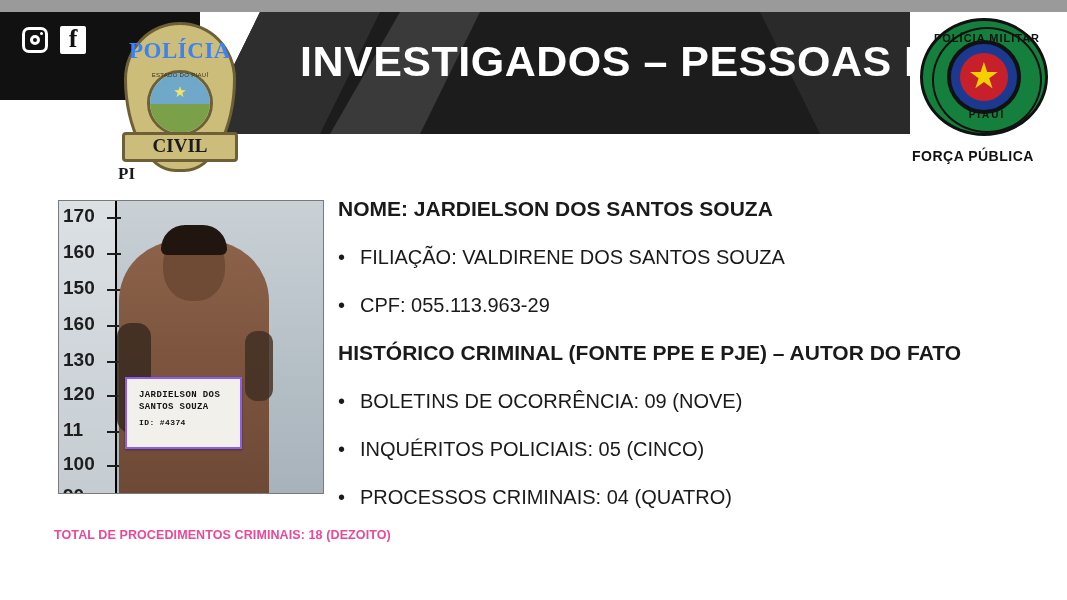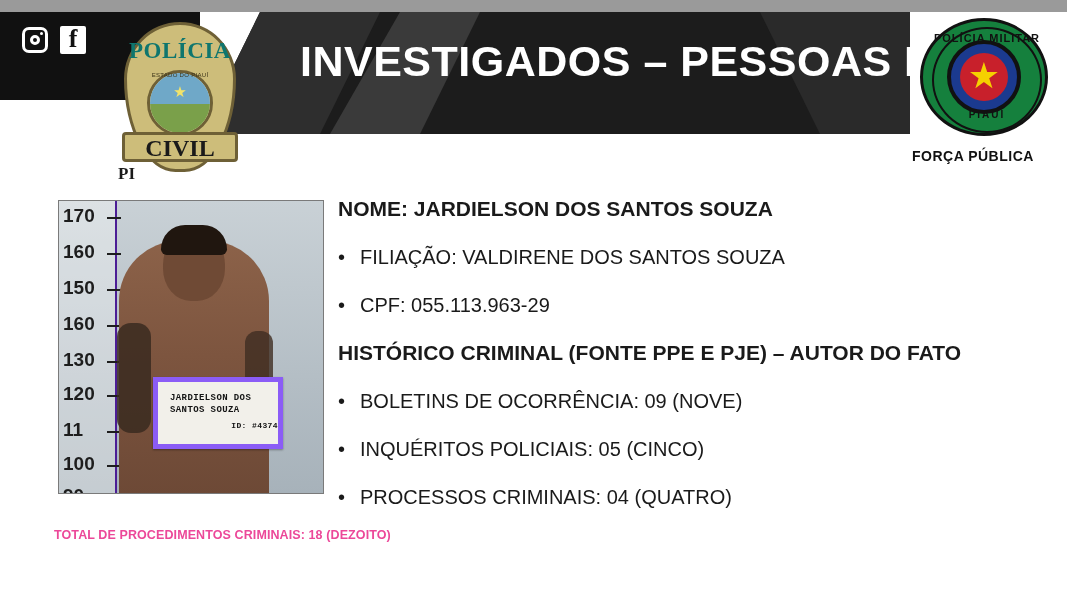--- a/index.html
+++ b/index.html
@@ -178,40 +178,40 @@
     line-height: 15px;
   }
   .pc-text-top {
     position: absolute;
     left: 0; top: 24px;
     width: 124px;
     text-align: center;
     font-family: "Liberation Serif", serif;
     font-weight: bold;
     font-size: 23px;
-    color: #0f766e;
+    color: #3b82f6;
     letter-spacing: 0.5px;
   }
   .pc-ribbon {
     position: absolute;
     left: 4px; top: 118px;
     width: 116px; height: 30px;
     background: #cdbd7a;
     border: 3px solid #6e6036;
     box-sizing: border-box;
     border-radius: 4px;
   }
   .pc-text-bottom {
     position: absolute;
     left: 0; top: 121px;
     width: 124px;
     text-align: center;
     font-family: "Liberation Serif", serif;
     font-weight: bold;
-    font-size: 24px;
+    font-size: 19px;
     color: #1a1a1a;
   }
   .pc-text-pi {
     position: absolute;
     left: 0; top: 150px;
     width: 124px;
     text-align: left;
     font-family: "Liberation Serif", serif;
     font-weight: bold;
     font-size: 17px;
@@ -318,21 +318,21 @@
   }
   .photo-wall {
     position: absolute; inset: 0;
     background: linear-gradient(180deg, #c9d1d6 0%, #b4bec5 60%, #a7b2ba 100%);
   }
   .height-scale {
     position: absolute;
     left: 0; top: 0;
     width: 56px; height: 100%;
     background: rgba(255,255,255,0.35);
-    border-right: 2px solid #4c1d95;
+    border-right: 2px solid #000000;
   }
   .tick {
     position: absolute;
     left: 4px;
     font-family: "Liberation Sans", sans-serif;
     font-weight: bold;
     font-size: 19px;
     color: #1d1d1d;
   }
   .tick::after {
@@ -375,37 +375,36 @@
     position: absolute;
     left: 186px; top: 130px;
     width: 28px; height: 70px;
     background: #3f2d22;
     border-radius: 12px;
     opacity: .8;
   }
   .photo-sign {
     position: absolute;
     left: 66px; top: 176px;
-    width: 130px; height: 72px;
+    width: 117px; height: 72px;
     background: #f2f0ea;
-    border: 5px solid #8b5cf6;
+    border: 2px solid #8b5cf6;
     box-shadow: 0 1px 2px rgba(0,0,0,.35);
     box-sizing: border-box;
     padding: 10px 0 0 12px;
-    margin-left: 28px;
   }
   .photo-sign div {
     font-family: "Liberation Mono", monospace;
     font-size: 9px;
     font-weight: bold;
     color: #141414;
     line-height: 12px;
     letter-spacing: .4px;
   }
-  .photo-sign .sid { margin-top: 4px; font-size: 8px; text-align: right; }
+  .photo-sign .sid { margin-top: 4px; font-size: 8px; }
 
   
   .info {
     position: absolute;
     left: 338px; top: 196px;
     width: 700px;
   }
   .line-head {
     font-size: 21px;
     font-weight: bold;

